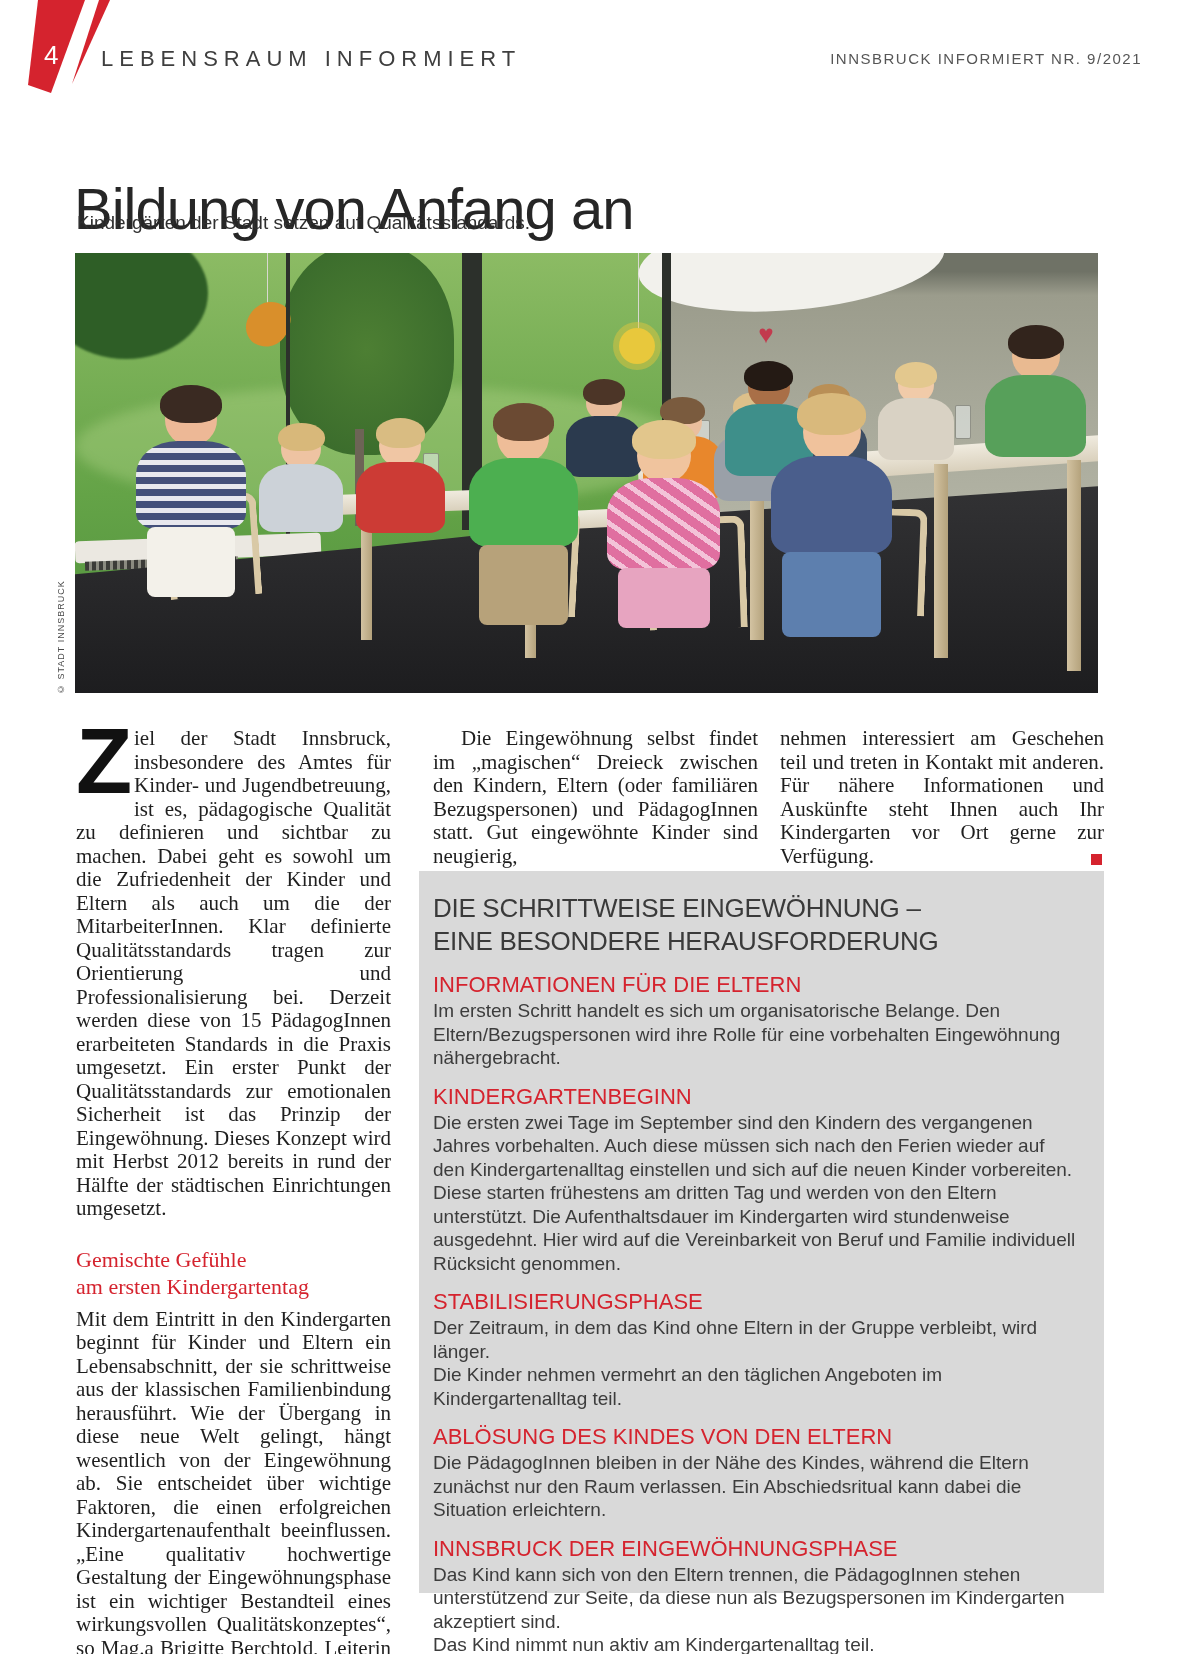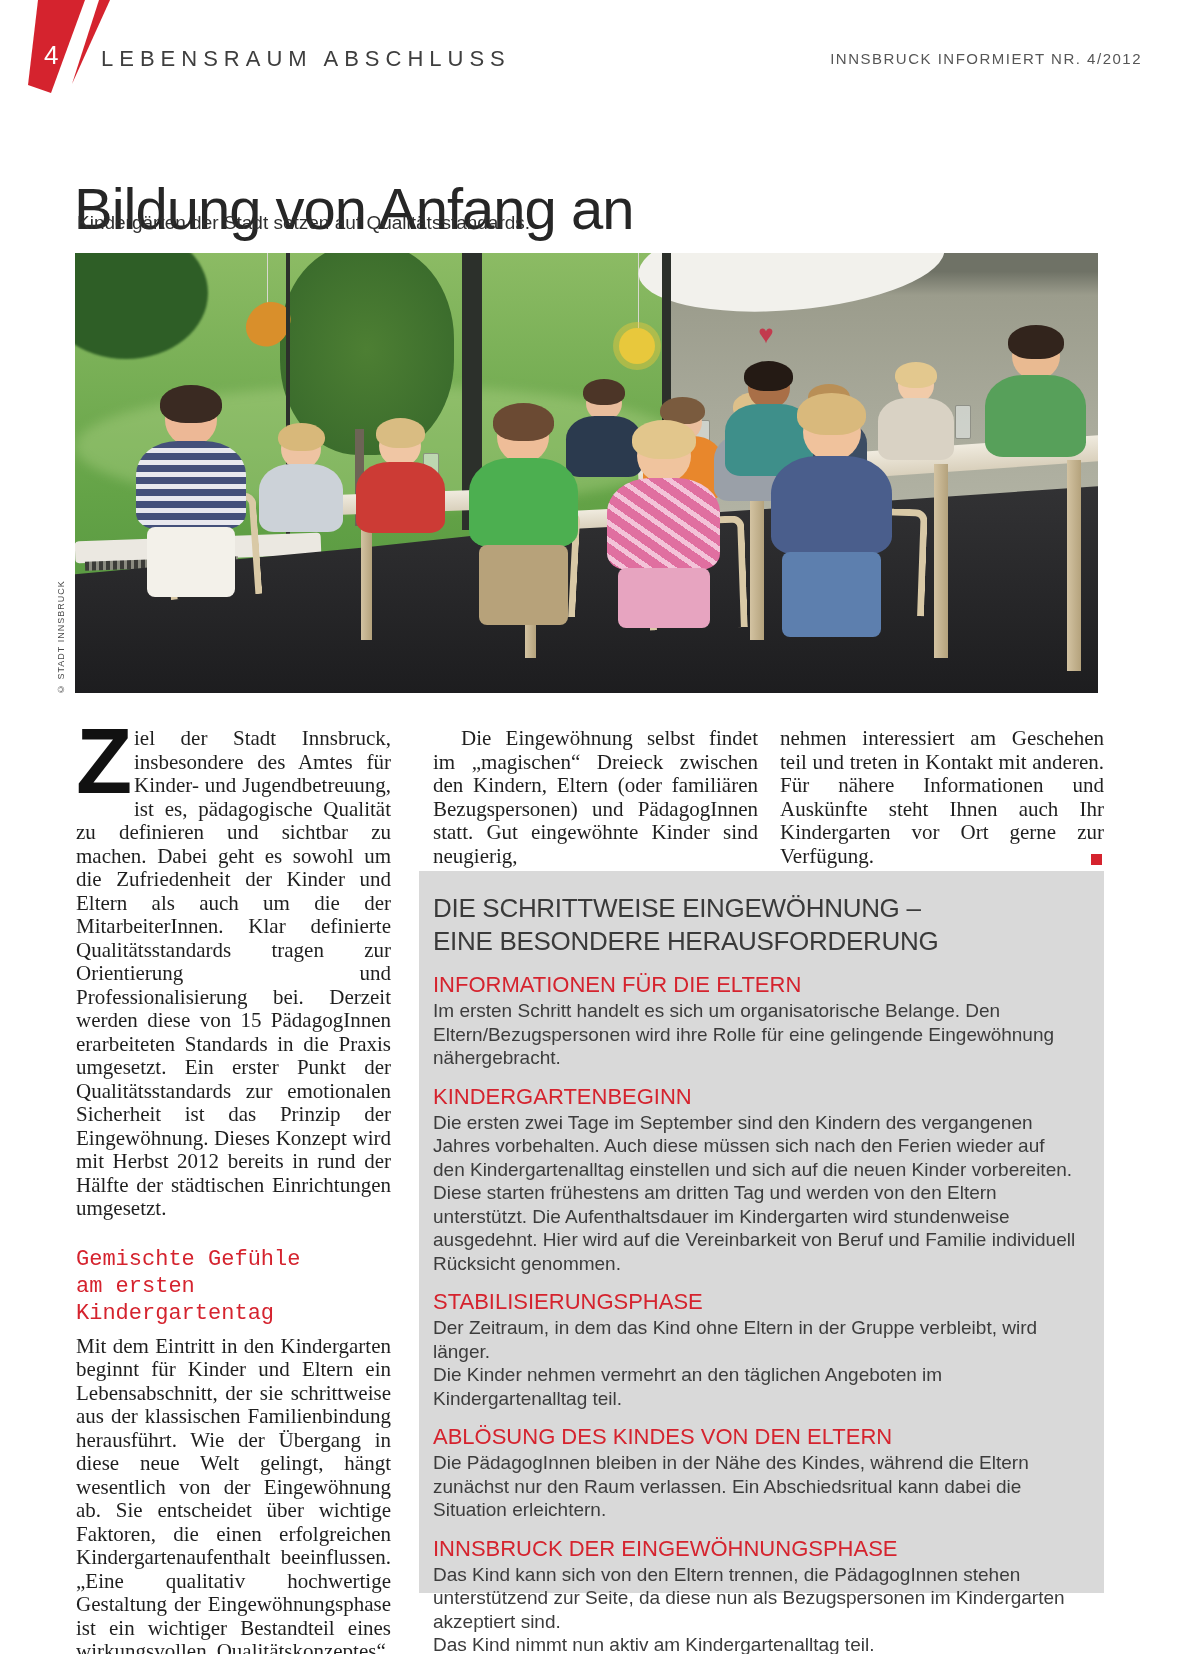--- a/index.html
+++ b/index.html
@@ -76,21 +76,21 @@
   .col p{margin:0;}
   #col1{left:76px;width:315px;}
   #col2{left:433px;width:325px;}
   #col3{left:780px;width:324px;}
   #col2 p{text-indent:28px;}
   .dropcap{
     float:left;font-family:"Liberation Sans",sans-serif;font-weight:700;color:#111;
     font-size:92px;line-height:62px;height:68px;width:48px;margin:3px 10px 0 0;
   }
   .col-heading{
-    font-family:Liberation Mono, monospace;color:var(--accent);
+    font-family:Liberation Serif, serif;color:var(--accent);
     font-size:22px;line-height:27px;margin:25px 0 8px 0;white-space:pre-line;text-align:left;
   }
   .end-mark{position:absolute;right:2px;bottom:3px;width:11px;height:11px;background:var(--accent);}
   
   .infobox{
     position:absolute;left:419px;top:871px;width:685px;height:722px;background:var(--box-bg);
     box-sizing:border-box;padding:21px 26px 16px 14px;
   }
   .box-title{
     font-size:26px;line-height:33px;color:#3a3a3a;letter-spacing:-0.3px;
@@ -101,22 +101,22 @@
   .box-body{font-size:19px;line-height:23.5px;color:#3c3c3c;white-space:pre-line;}
 </style>
 </head>
 <body>
 
 <svg class="page-tab" viewBox="0 0 84 97">
   <polygon points="12,0 59,0 25,93 2,85" fill="#d5232e"></polygon>
   <polygon points="73,0 84,0 46,84" fill="#d5232e"></polygon>
 </svg>
 <div class="page-num">4</div>
-<div class="section-title">LEBENSRAUM ABSCHLUSS</div>
-<div class="issue">INNSBRUCK INFORMIERT NR. 4/2012</div>
+<div class="section-title">LEBENSRAUM INFORMIERT</div>
+<div class="issue">INNSBRUCK INFORMIERT NR. 9/2021</div>
 
 <h1 class="headline">Bildung von Anfang an</h1>
 <div class="standfirst">Kindergärten der Stadt setzen auf Qualitätsstandards.</div>
 
 <div class="photo">
   <div class="bush"></div>
   <div class="grass-light"></div>
   <div class="tree-foliage"></div>
   <div class="tree-trunk"></div>
   <div class="deco-string" style="left:18.8%;height:12%;"></div>
@@ -259,21 +259,21 @@
   <span class="end-mark"></span>
 </div>
 
 <div class="infobox">
   <div class="box-title">DIE SCHRITTWEISE EINGEWÖHNUNG –
 EINE BESONDERE HERAUSFORDERUNG</div>
   <div class="box-sections">
 
   <div class="box-section">
       <div class="box-heading">INFORMATIONEN FÜR DIE ELTERN</div>
-      <div class="box-body">Im ersten Schritt handelt es sich um organisatorische Belange. Den Eltern/Bezugspersonen wird ihre Rolle für eine gelingende Eingewöhnung nähergebracht.</div>
+      <div class="box-body">Im ersten Schritt handelt es sich um organisatorische Belange. Den Eltern/Bezugspersonen wird ihre Rolle für eine vorbehalten Eingewöhnung nähergebracht.</div>
     </div>
       <div class="box-section">
       <div class="box-heading">KINDERGARTENBEGINN</div>
       <div class="box-body">Die ersten zwei Tage im September sind den Kindern des vergangenen Jahres vorbehalten. Auch diese müssen sich nach den Ferien wieder auf den Kindergartenalltag einstellen und sich auf die neuen Kinder vorbereiten. Diese starten frühestens am dritten Tag und werden von den Eltern unterstützt. Die Aufenthaltsdauer im Kindergarten wird stundenweise ausgedehnt. Hier wird auf die Vereinbarkeit von Beruf und Familie individuell Rücksicht genommen.</div>
     </div>
       <div class="box-section">
       <div class="box-heading">STABILISIERUNGSPHASE</div>
       <div class="box-body">Der Zeitraum, in dem das Kind ohne Eltern in der Gruppe verbleibt, wird länger.
 Die Kinder nehmen vermehrt an den täglichen Angeboten im Kindergartenalltag teil.</div>
     </div>

